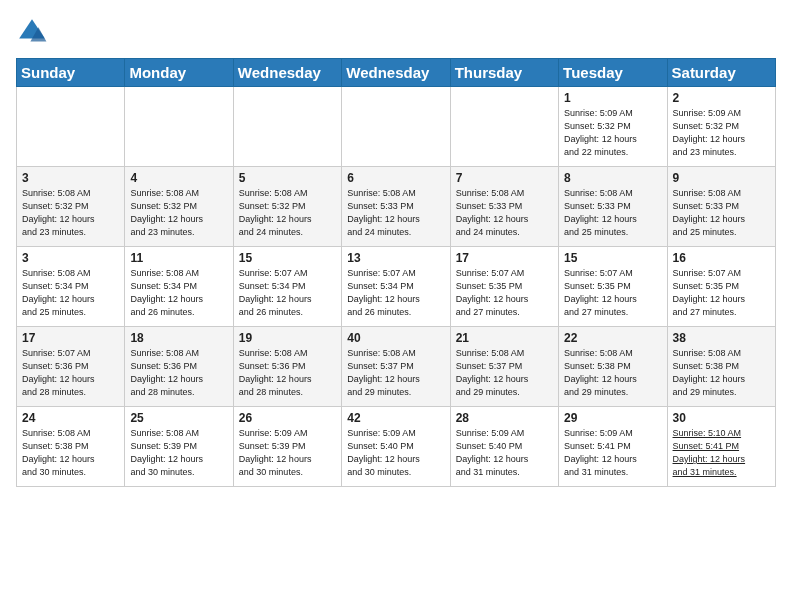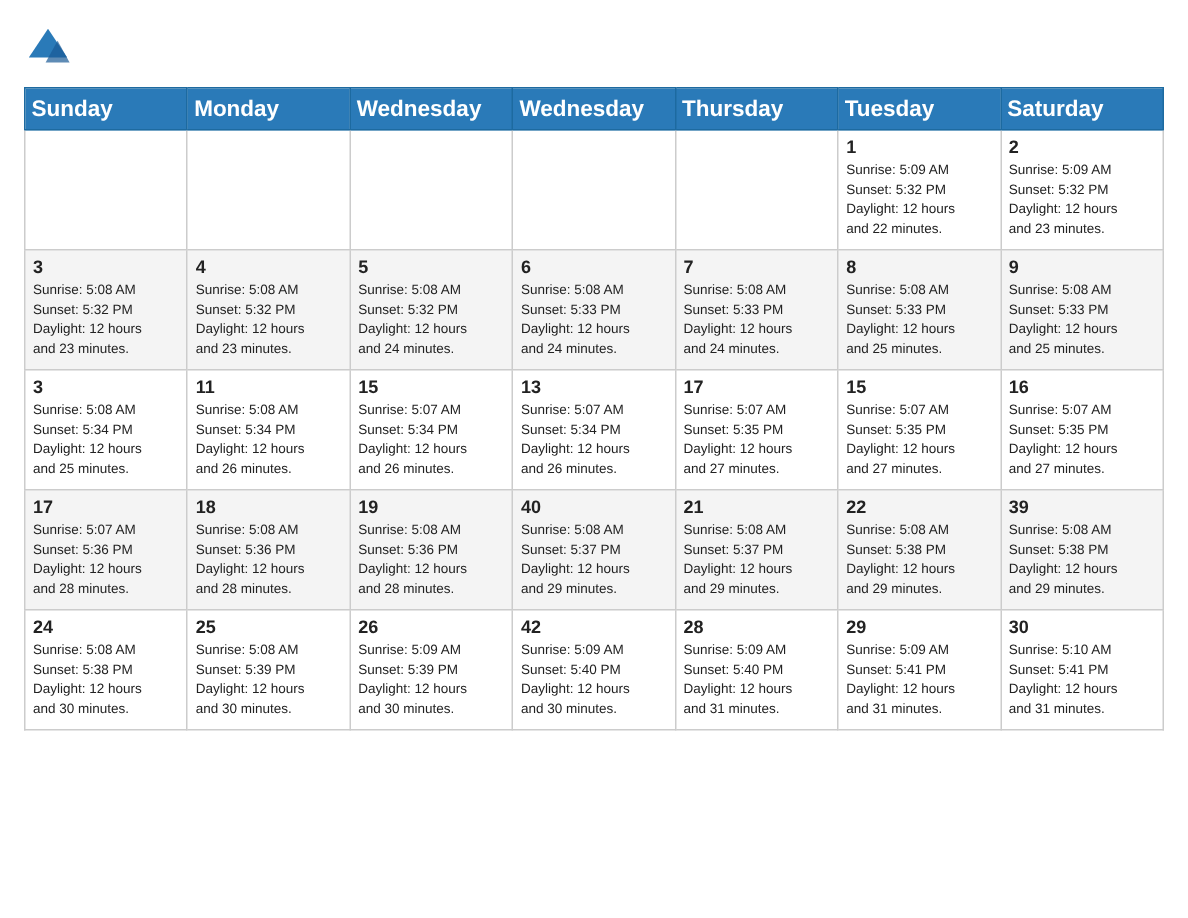--- a/index.html
+++ b/index.html
@@ -288,21 +288,21 @@
 and 29 minutes.</div>
           </td>
           <td>
             <span class="day-num">22</span>
             <div class="day-info" style="white-space: pre-line;">Sunrise: 5:08 AM
 Sunset: 5:38 PM
 Daylight: 12 hours
 and 29 minutes.</div>
           </td>
           <td>
-            <span class="day-num">39</span>
+            <span class="day-num">38</span>
             <div class="day-info" style="white-space: pre-line;">Sunrise: 5:08 AM
 Sunset: 5:38 PM
 Daylight: 12 hours
 and 29 minutes.</div>
           </td>
         </tr>
         <tr>
           <td>
             <span class="day-num">24</span>
             <div class="day-info" style="white-space: pre-line;">Sunrise: 5:08 AM
@@ -340,21 +340,21 @@
           </td>
           <td>
             <span class="day-num">29</span>
             <div class="day-info" style="white-space: pre-line;">Sunrise: 5:09 AM
 Sunset: 5:41 PM
 Daylight: 12 hours
 and 31 minutes.</div>
           </td>
           <td>
             <span class="day-num">30</span>
-            <div class="day-info" style="white-space: pre-line;">Sunrise: 5:10 AM
+            <div class="day-info" style="white-space: pre-line; text-decoration: underline;">Sunrise: 5:10 AM
 Sunset: 5:41 PM
 Daylight: 12 hours
 and 31 minutes.</div>
           </td>
         </tr>
       </tbody>
   </table>
 </div>
 
 </body></html>

